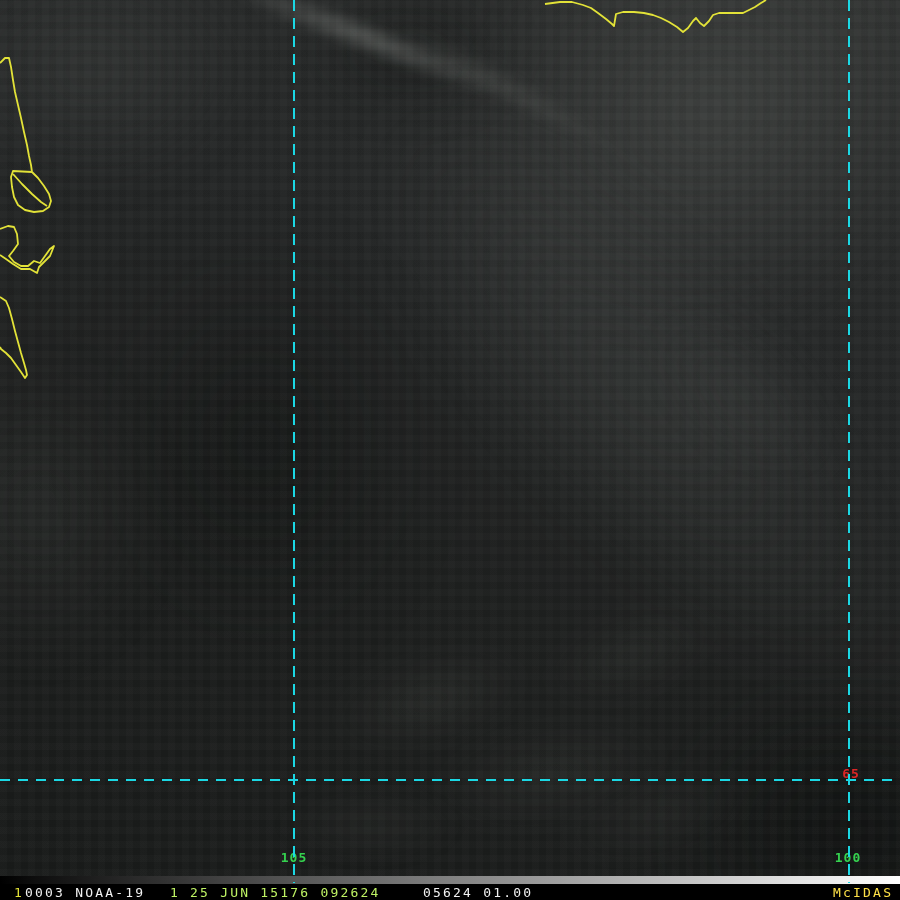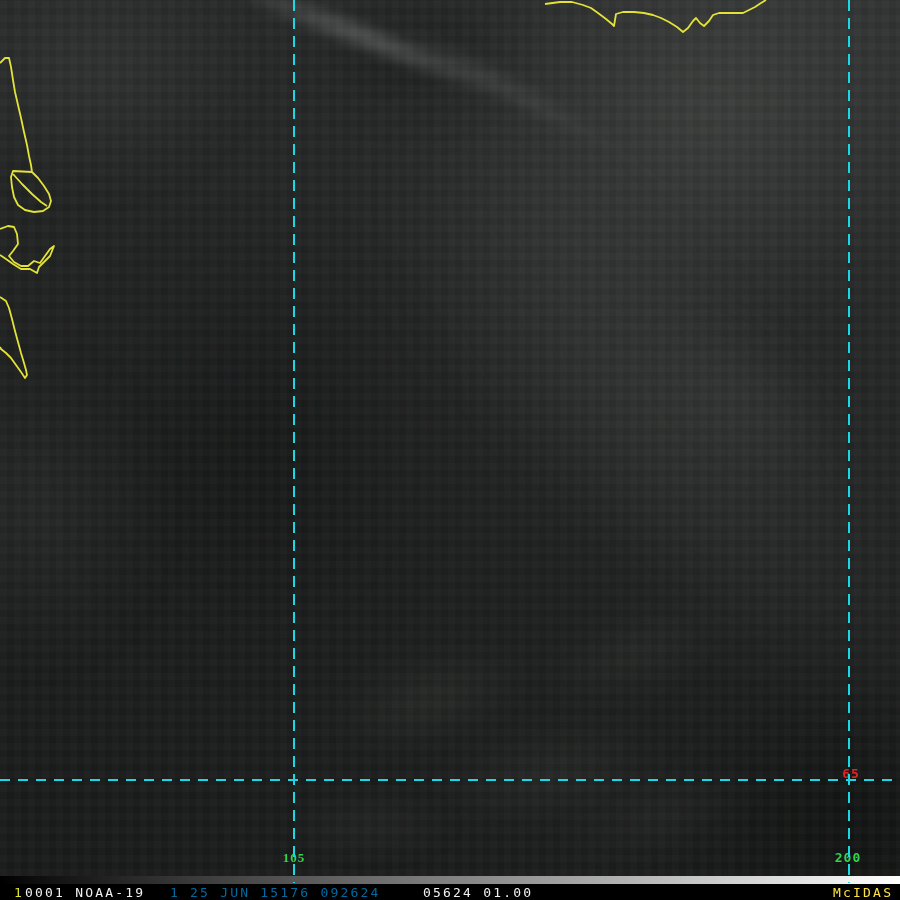--- a/index.html
+++ b/index.html
@@ -65,40 +65,40 @@
       <div class="cloud c4"></div>
       <div class="cloud c7"></div>
       <div class="cloud c8"></div>
       <div class="cloud c9"></div>
       <div class="cloud c10"></div>
       <div class="cloud c11"></div>
       <div class="cloud c15"></div>
       <div class="noise"></div>
     </div>
 
-    <span class="geo-label" style="left: 294px; top: 851px; color: rgb(53, 210, 79); font-family: Liberation Serif, serif;">105</span>
-    <span class="geo-label" style="left: 848px; top: 851px; color: rgb(53, 210, 79);">200</span>
+    <span class="geo-label" style="left: 294px; top: 851px; color: rgb(53, 210, 79);">105</span>
+    <span class="geo-label" style="left: 848px; top: 851px; color: rgb(53, 210, 79);">100</span>
     <span class="geo-label" style="left: 851px; top: 767px; color: rgb(221, 38, 38);">65</span>
   </div>
 
   <div class="wedge"></div>
 
   <svg id="overlay" width="900" height="884" viewBox="0 0 900 884">
       <line x1="294" y1="0" x2="294" y2="883" stroke="#1bd8e4" stroke-width="2" stroke-dasharray="11,7"></line>
       <line x1="849" y1="0" x2="849" y2="883" stroke="#1bd8e4" stroke-width="2" stroke-dasharray="11,7"></line>
       <line x1="0" y1="780" x2="900" y2="780" stroke="#1bd8e4" stroke-width="2" stroke-dasharray="10,8"></line>
       <polyline points="545,4 560,2 572,2 583,5 591,8 598,13 606,19 612,24 614,26 616,14 623,12 634,12 644,13 653,15 661,18 669,22 677,27 683,32 688,28 693,21 696,18 700,23 704,26 709,21 713,15 719,13 730,13 743,13 749,10 755,7 761,3 766,0" fill="none" stroke="#e2e238" stroke-width="1.8" stroke-linejoin="round"></polyline>
       <polyline points="0,63 5,58 9,58 11,67 13,80 15,92 18,105 21,118 24,132 27,145 29,156 31,165 32,172" fill="none" stroke="#e2e238" stroke-width="1.8" stroke-linejoin="round"></polyline>
       <polyline points="32,172 38,178 44,186 49,194 51,201 49,207 43,211 34,212 25,210 18,205 14,197 12,187 11,177 13,171 32,172" fill="none" stroke="#e2e238" stroke-width="1.8" stroke-linejoin="round"></polyline>
       <polyline points="13,174 22,184 32,194 41,202 47,206" fill="none" stroke="#e2e238" stroke-width="1.8" stroke-linejoin="round"></polyline>
       <polyline points="0,229 8,226 14,227 17,234 18,244 13,251 9,256 14,262 21,266 28,266 34,261 40,263 45,256 50,249 54,246 50,256 44,262 39,267 37,273 30,269 21,269 13,264 6,259 0,255" fill="none" stroke="#e2e238" stroke-width="1.8" stroke-linejoin="round"></polyline>
       <polyline points="0,297 6,301 9,308 12,319 15,331 18,342 21,353 24,363 26,370 27,375 25,378 21,372 16,365 11,358 6,353 1,349 0,347" fill="none" stroke="#e2e238" stroke-width="1.8" stroke-linejoin="round"></polyline>
     </svg>
 
   <div class="status-bar">
     <span class="seg" style="left: 14px; color: rgb(226, 226, 56);">1</span>
-    <span class="seg" style="left: 25px; color: rgb(242, 242, 242);">0001 NOAA-19</span>
-    <span class="seg" style="left: 170px; color: #0369a1;">1 25 JUN 15176 092624</span>
+    <span class="seg" style="left: 25px; color: rgb(242, 242, 242);">0003 NOAA-19</span>
+    <span class="seg" style="left: 170px; color: #bef264;">1 25 JUN 15176 092624</span>
     <span class="seg" style="left: 423px; color: rgb(242, 242, 242);">05624 01.00</span>
     <span class="seg" style="left: 833px; color: #fde047;">McIDAS</span>
   </div>
 
 </div>
 
 </body></html>

